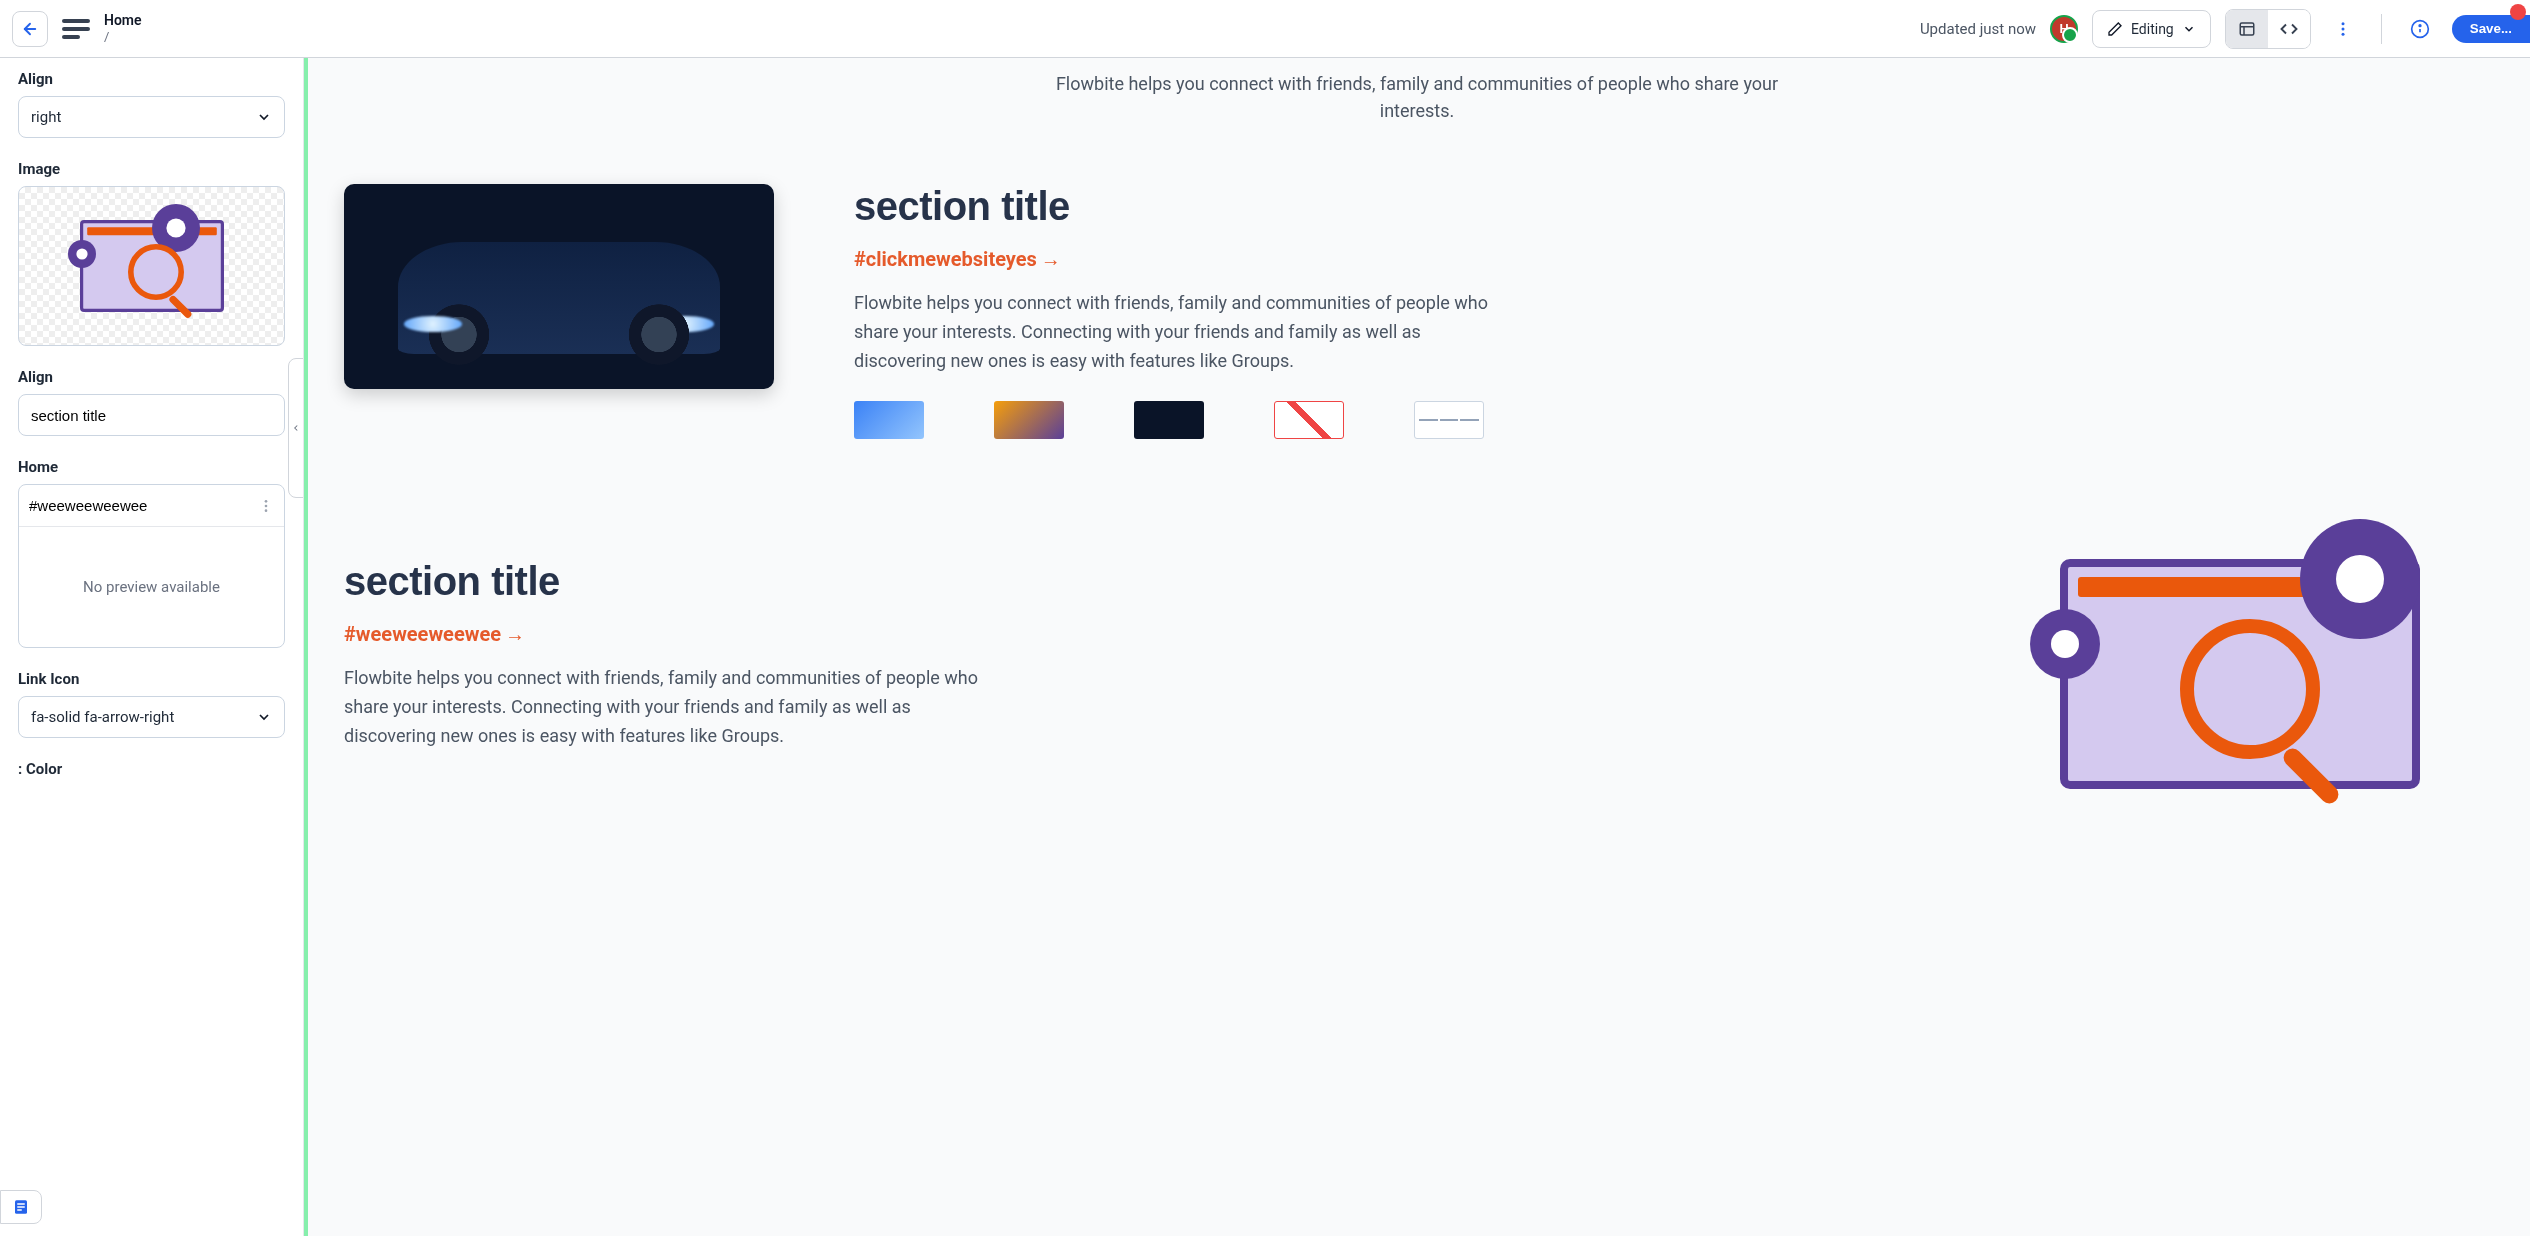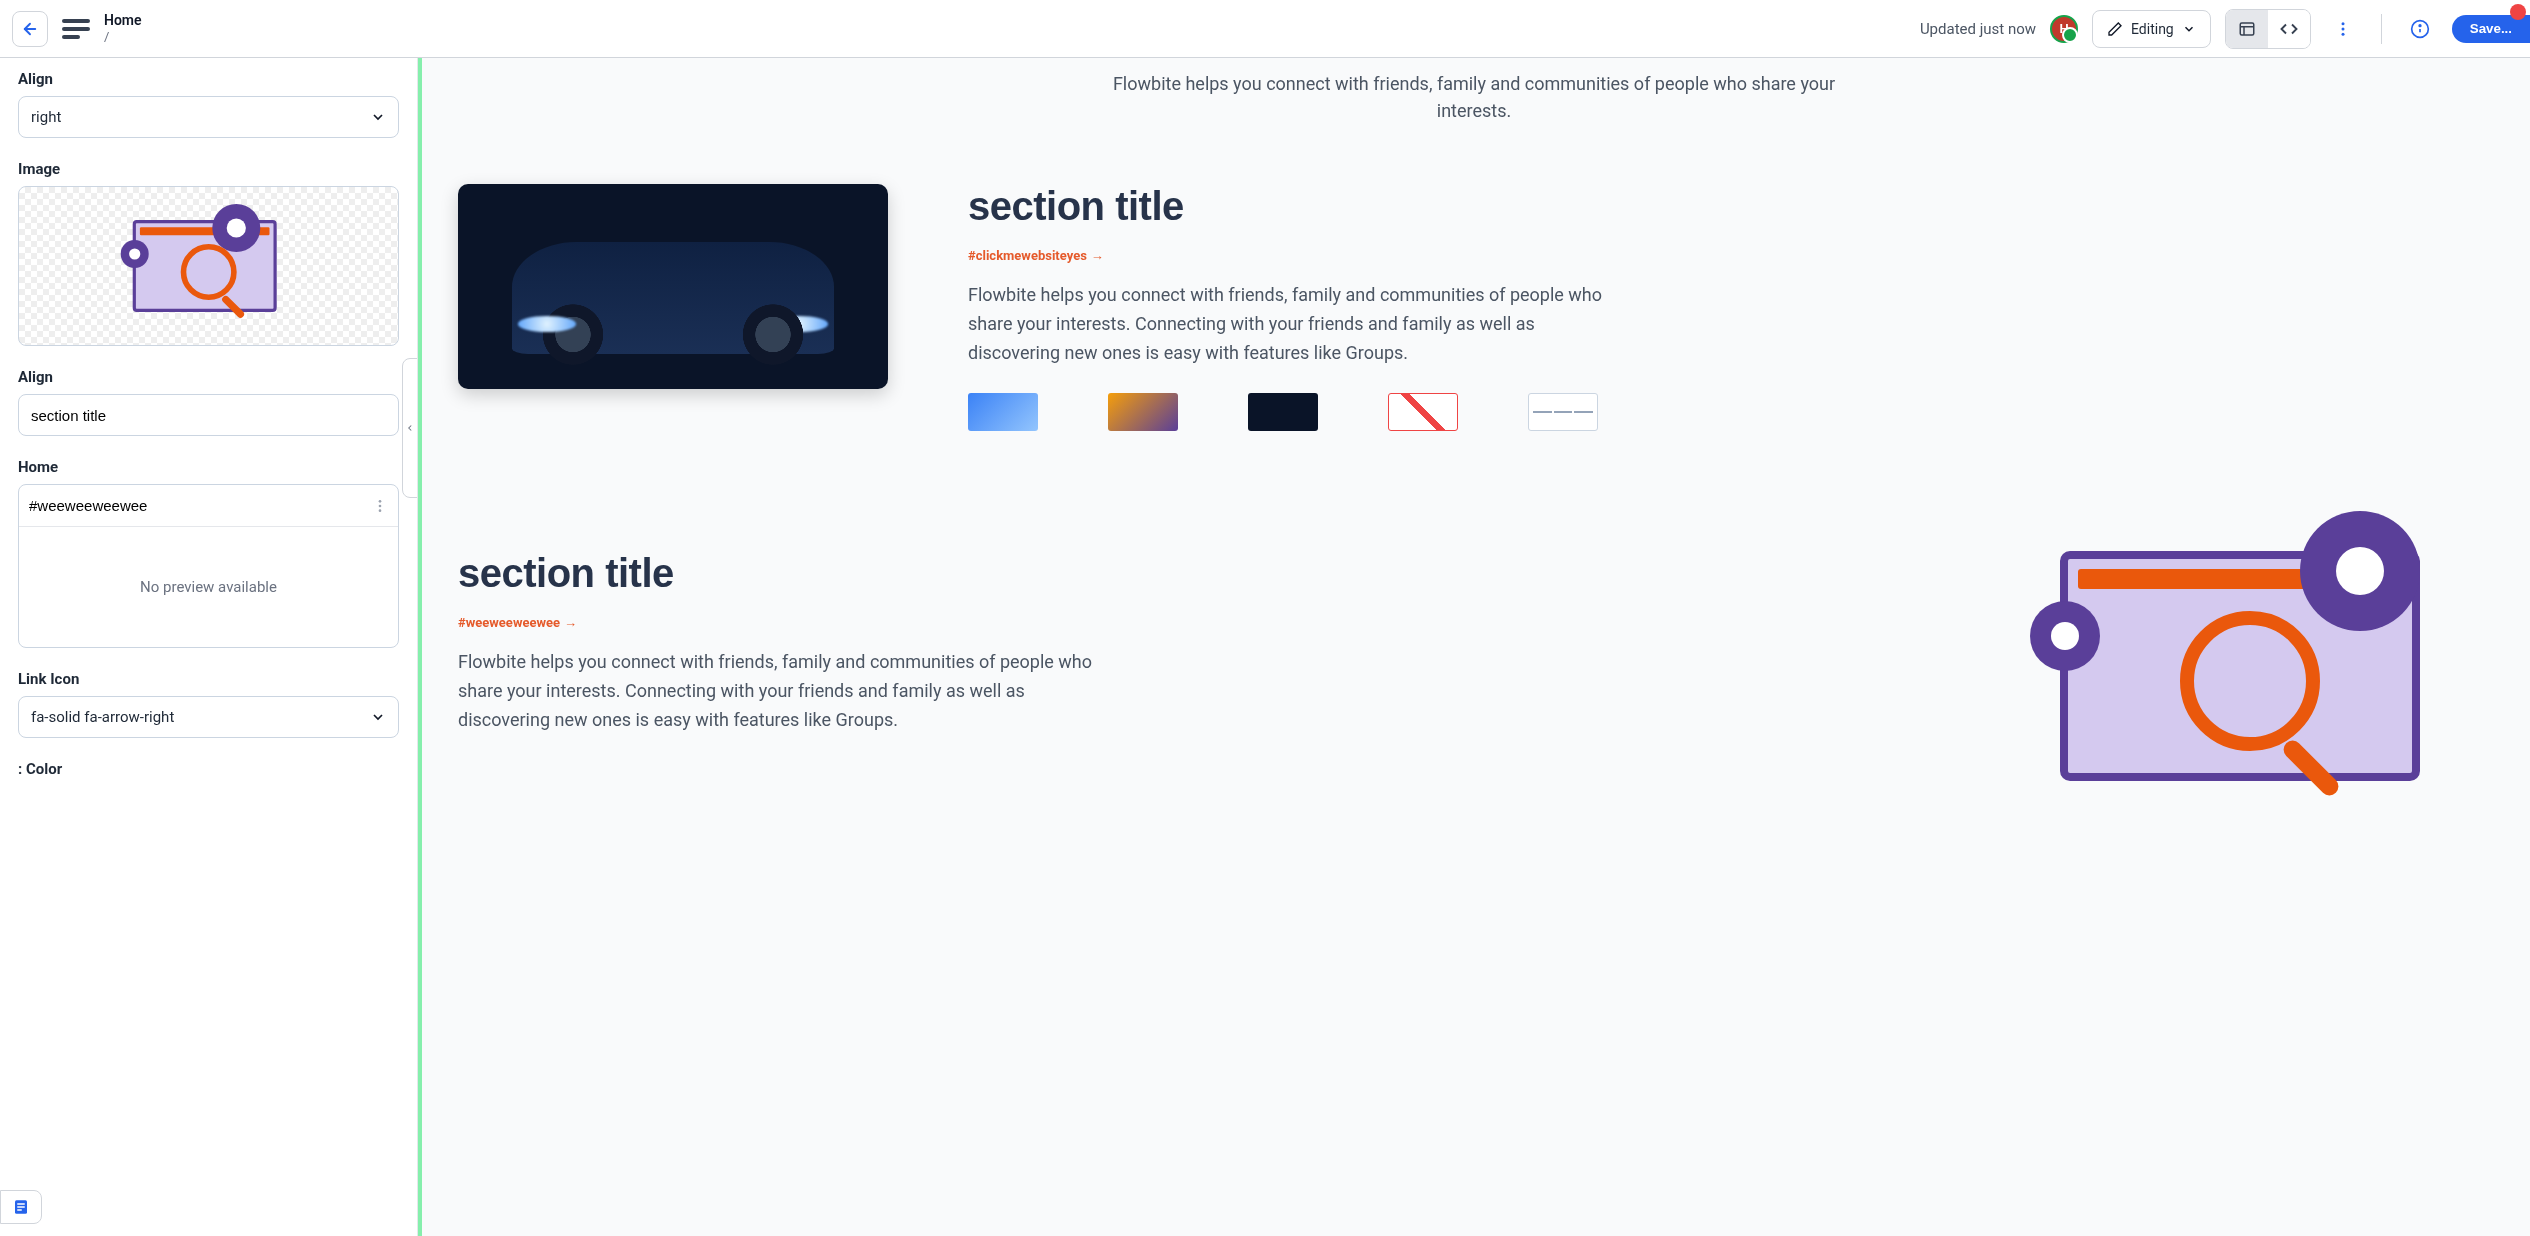--- a/index.html
+++ b/index.html
@@ -22,21 +22,21 @@
 .mode-select { display:flex; align-items:center; gap:8px; height:38px; padding:0 14px; border:1px solid #d1d5db; border-radius:8px; background:#fff; cursor:pointer; }
 .seg { display:flex; border:1px solid #d1d5db; border-radius:8px; overflow:hidden; }
 .seg button{ width:42px; height:38px; border:none; background:#fff; cursor:pointer; display:flex; align-items:center; justify-content:center; }
 .seg button.active{ background:#e5e7eb; }
 .divider-v { width:1px; height:30px; background:#d1d5db; margin:0 6px; }
 .save-btn { height:28px; padding:0 18px; border:none; border-radius:19px 0 0 19px; background:#2563eb; color:#fff; font-weight:600; cursor:pointer; margin-right:-12px; }
 .notif-dot { position:absolute; top:4px; right:4px; width:16px; height:16px; border-radius:50%; background:#ef4444; }
 
 
 .workspace { display:flex; height:calc(100vh - 58px); }
-.sidebar { width:418px; flex-shrink:0; background:#fff; border-right:1px solid #e5e7eb; overflow-y:auto; padding:12px 18px 40px; position:relative; }
+.sidebar { width:304px; flex-shrink:0; background:#fff; border-right:1px solid #e5e7eb; overflow-y:auto; padding:12px 18px 40px; position:relative; }
 .sidebar::-webkit-scrollbar { width:10px; }
 .sidebar::-webkit-scrollbar-thumb { background:#cbd5e1; border-radius:5px; }
 .field-label { font-weight:700; color:#1f2937; margin-bottom:8px; display:block; font-size:15px; }
 .field-block { margin-bottom:22px; }
 .select-wrap, .text-input { width:100%; height:42px; border:1px solid #cbd5e1; border-radius:8px; padding:0 12px; background:#fff; display:flex; align-items:center; justify-content:space-between; cursor:pointer; font-size:15px; }
 .text-input { cursor:text; }
 .img-preview { width:100%; height:160px; border:1px solid #cbd5e1; border-radius:8px; display:flex; align-items:center; justify-content:center; background:#fff; background-image: linear-gradient(45deg,#eee 25%,transparent 25%),linear-gradient(-45deg,#eee 25%,transparent 25%),linear-gradient(45deg,transparent 75%,#eee 75%),linear-gradient(-45deg,transparent 75%,#eee 75%); background-size:12px 12px; background-position:0 0,0 6px,6px -6px,-6px 0; }
 .link-box { border:1px solid #cbd5e1; border-radius:8px; overflow:hidden; }
 .link-row { display:flex; align-items:center; height:42px; padding:0 10px; border-bottom:1px solid #e5e7eb; }
 .link-row input { flex:1; border:none; outline:none; font-size:15px; }
@@ -52,21 +52,21 @@
 .canvas { flex:1; overflow-y:auto; padding:0 40px 60px; position:relative; }
 .canvas::before { content:""; position:absolute; left:0; top:0; bottom:0; width:4px; background:#86efac; }
 .intro-text { max-width:760px; margin:0 auto; text-align:center; color:#4b5563; font-size:18px; line-height:1.5; padding-top:12px; }
 
 .section-row { display:flex; gap:80px; margin-top:60px; align-items:flex-start; }
 .section-row.right .section-text { order:1; } .section-row.right .section-media { order:2; }
 .section-media { flex:0 0 430px; }
 .section-media .hero { width:100%; aspect-ratio: 2.1/1; background:#0a1428; border-radius:10px; box-shadow:0 6px 18px rgba(0,0,0,.18); position:relative; overflow:hidden; }
 .section-text { flex:1; }
 .section-title { font-family: "Segoe UI", sans-serif; font-size:40px; font-weight:800; color:#27334a; letter-spacing:-0.5px; margin-bottom:18px; }
-.section-link { color:#e55a2b; font-weight:700; font-size:13px; display:inline-flex; align-items:center; gap:4px; margin-bottom:18px; }
+.section-link { color:#e55a2b; font-weight:700; font-size:20px; display:inline-flex; align-items:center; gap:4px; margin-bottom:18px; }
 .section-desc { color:#4b5563; font-size:18px; line-height:1.6; max-width:640px; }
 
 .thumb-row { display:flex; gap:70px; margin-top:26px; }
 .thumb { width:70px; height:38px; background:#e5e7eb; border-radius:3px; display:flex; align-items:center; justify-content:center; font-size:10px; color:#64748b; }
 
 
 .seo-graphic { width:420px; position:relative; }
 .seo-monitor { width:360px; height:230px; border:8px solid #5a3f99; border-radius:10px; background:#d4c9ef; position:relative; }
 .seo-monitor .bar { position:absolute; top:10px; left:10px; right:10px; height:20px; background:#ea580c; border-radius:3px; }
 .seo-gear { position:absolute; width:90px; height:90px; background:#5a3f99; border-radius:50%; }

